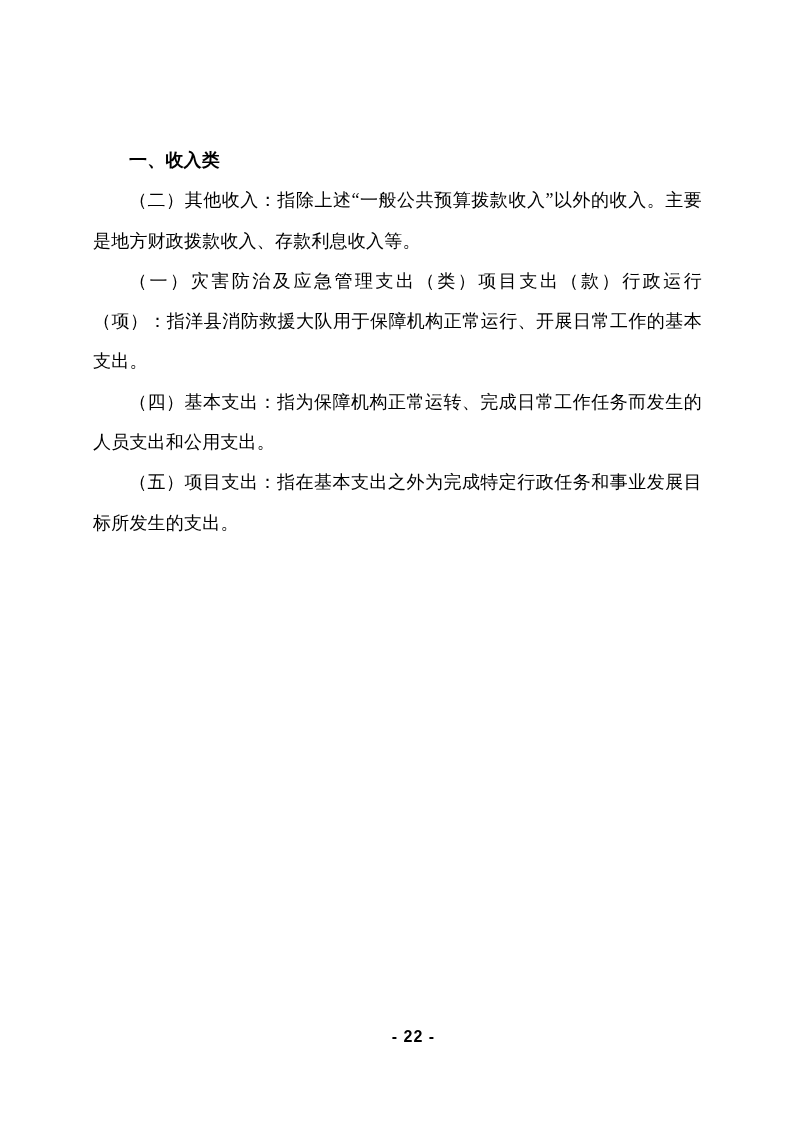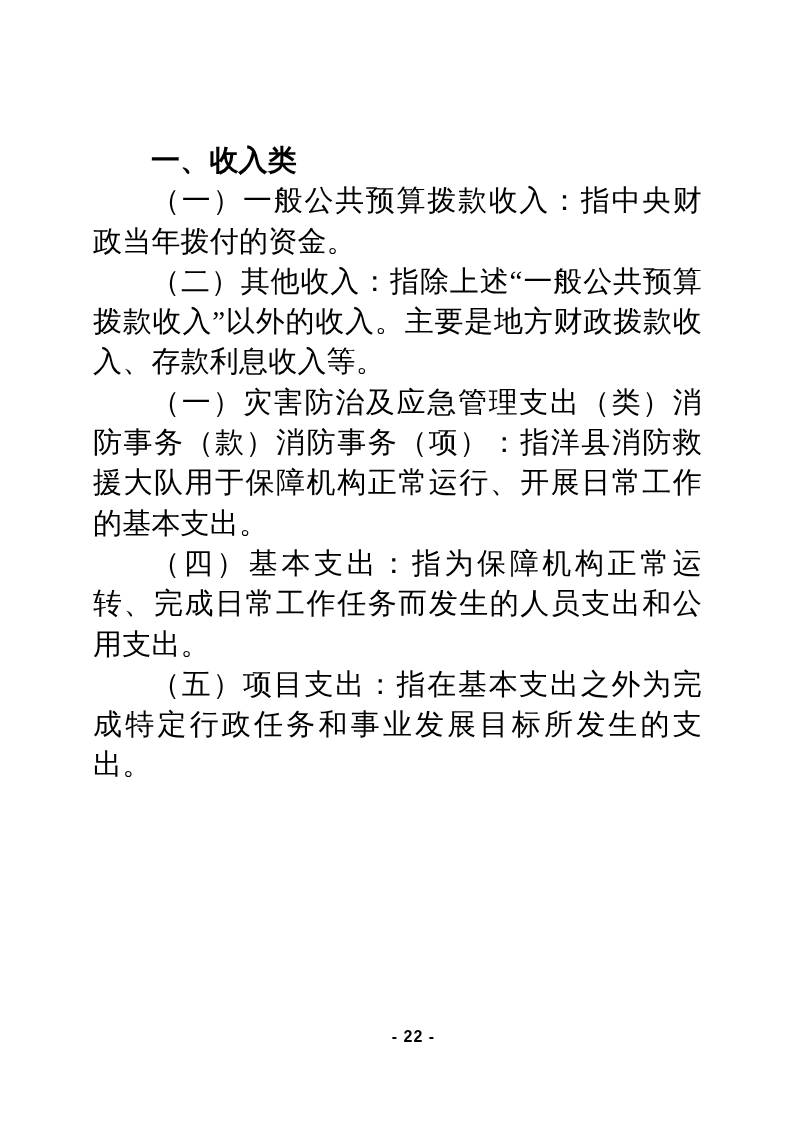--- a/index.html
+++ b/index.html
@@ -17,21 +17,21 @@
     color: #000000;
   }
   .doc-body {
     position: absolute;
     left: 93px;
     top: 140px;
     width: 609px;
   }
   .para {
     margin: 0;
-    font-size: 29px;
+    font-size: 18px;
     line-height: 40.3px;
     text-indent: 2em;
     text-align: justify;
     text-justify: inter-ideograph;
     letter-spacing: 0.2px;
     color: #000000;
   }
   .para.heading {
     font-weight: 700;
   }
@@ -52,22 +52,21 @@
     margin-left: 34px;
   }
 </style>
 </head>
 <body>
 
 <main class="page">
   <section class="doc-body">
 
   <p class="para heading">一、收入类</p>
-      <p class="para">（一）一般公共预算拨款收入：指中央财政当年拨付的资金。</p>
       <p class="para">（二）其他收入：指除上述“一般公共预算拨款收入”以外的收入。主要是地方财政拨款收入、存款利息收入等。</p>
-      <p class="para">（一）灾害防治及应急管理支出（类）消防事务（款）消防事务（项）：指洋县消防救援大队用于保障机构正常运行、开展日常工作的基本支出。</p>
+      <p class="para">（一）灾害防治及应急管理支出（类）项目支出（款）行政运行（项）：指洋县消防救援大队用于保障机构正常运行、开展日常工作的基本支出。</p>
       <p class="para">（四）基本支出：指为保障机构正常运转、完成日常工作任务而发生的人员支出和公用支出。</p>
       <p class="para">（五）项目支出：指在基本支出之外为完成特定行政任务和事业发展目标所发生的支出。</p>
     </section>
   <footer class="footer">
     <span class="page-number">- 22 -</span>
   </footer>
 </main>
 
 </body></html>

